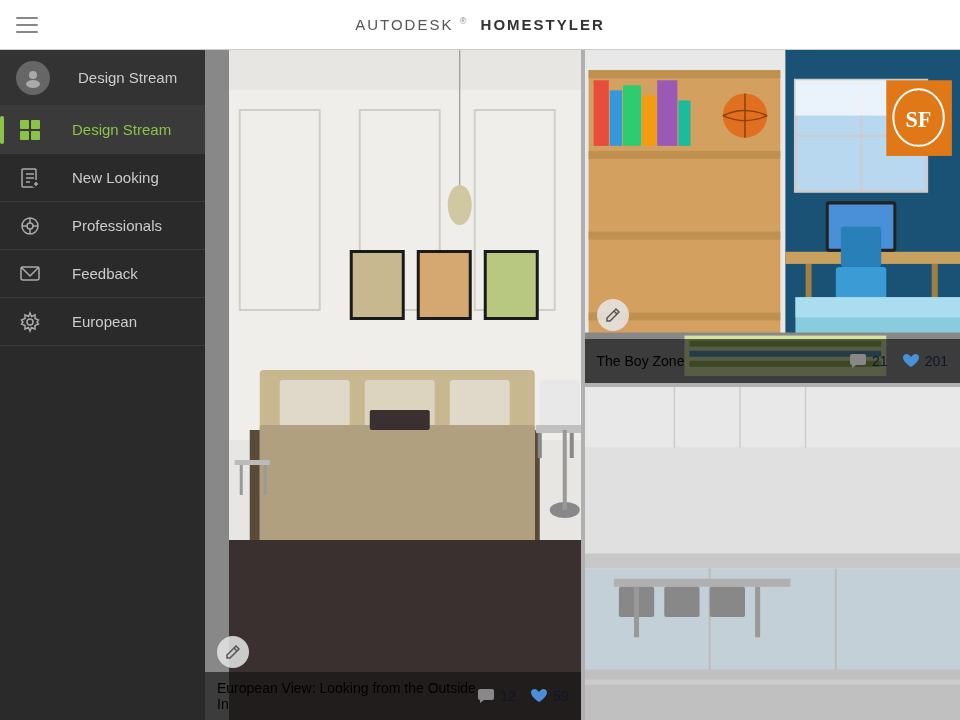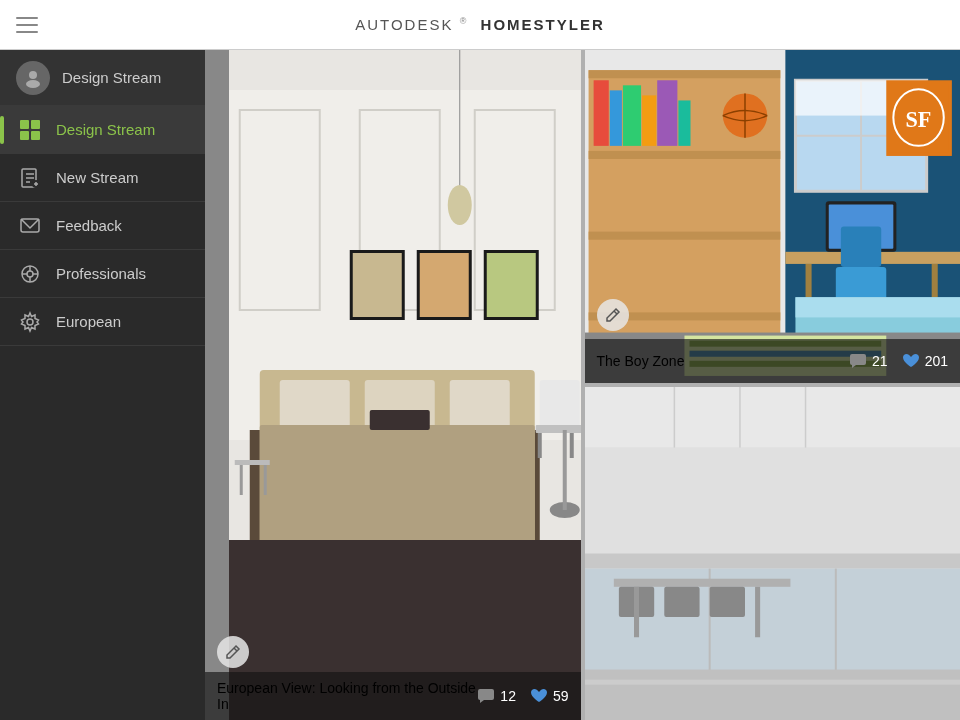--- a/index.html
+++ b/index.html
@@ -64,21 +64,21 @@
     }
 
     .sidebar-item {
       display: flex;
       align-items: center;
       padding: 0 16px;
       height: 48px;
       cursor: pointer;
       color: #ccc;
       font-size: 15px;
-      gap: 12px;
+      gap: 28px;
       border-bottom: 1px solid #3a3a3a;
     }
     .sidebar-item.active {
       background: #3a3a3a;
       color: #8bc34a;
     }
     .sidebar-item.sign-in {
       background: #333;
       color: #bbb;
       height: 56px;
@@ -167,21 +167,21 @@
     }
     .caption-stats {
       display: flex;
       align-items: center;
       gap: 14px;
     }
     .stat {
       display: flex;
       align-items: center;
       gap: 5px;
-      color: #ffffff;
+      color: #0f172a;
       font-size: 14px;
     }
 
     
     .edit-badge {
       position: absolute;
       bottom: 52px;
       left: 12px;
       width: 32px;
       height: 32px;
@@ -287,46 +287,46 @@
       <svg class="icon-svg" viewBox="0 0 22 22" fill="#aaa">
         <rect x="3" y="2" width="14" height="18" rx="1" fill="none" stroke="#aaa" stroke-width="1.5"></rect>
         <line x1="7" y1="7" x2="15" y2="7" stroke="#aaa" stroke-width="1.5"></line>
         <line x1="7" y1="11" x2="15" y2="11" stroke="#aaa" stroke-width="1.5"></line>
         <line x1="7" y1="15" x2="11" y2="15" stroke="#aaa" stroke-width="1.5"></line>
         <circle cx="17" cy="17" r="4" fill="#2a2a2a"></circle>
         <line x1="15" y1="17" x2="19" y2="17" stroke="#aaa" stroke-width="1.5"></line>
         <line x1="17" y1="15" x2="17" y2="19" stroke="#aaa" stroke-width="1.5"></line>
       </svg>
     </div>
-    <span>New Stream</span>
-  </div>
-
-
-  <div class="sidebar-item">
-    <div class="sidebar-icon">
-      <svg class="icon-svg" viewBox="0 0 22 22" fill="#aaa">
-        <rect x="2" y="4" width="18" height="13" rx="2" fill="none" stroke="#aaa" stroke-width="1.5"></rect>
-        <polyline points="2,4 11,13 20,4" fill="none" stroke="#aaa" stroke-width="1.5"></polyline>
-      </svg>
-    </div>
-    <span>Feedback</span>
-  </div>
+    <span>New Looking</span>
+  </div>
+
 
   <div class="sidebar-item">
     <div class="sidebar-icon">
       <svg class="icon-svg" viewBox="0 0 22 22" fill="none" stroke="#aaa" stroke-width="1.5">
         <circle cx="11" cy="11" r="8"></circle>
         <circle cx="11" cy="11" r="3"></circle>
         <line x1="11" y1="3" x2="11" y2="8"></line>
         <line x1="11" y1="14" x2="11" y2="19"></line>
         <line x1="3" y1="11" x2="8" y2="11"></line>
         <line x1="14" y1="11" x2="19" y2="11"></line>
       </svg>
     </div>
     <span>Professionals</span>
+  </div>
+
+  <div class="sidebar-item">
+    <div class="sidebar-icon">
+      <svg class="icon-svg" viewBox="0 0 22 22" fill="#aaa">
+        <rect x="2" y="4" width="18" height="13" rx="2" fill="none" stroke="#aaa" stroke-width="1.5"></rect>
+        <polyline points="2,4 11,13 20,4" fill="none" stroke="#aaa" stroke-width="1.5"></polyline>
+      </svg>
+    </div>
+    <span>Feedback</span>
   </div>
 
   <div class="sidebar-item">
     <div class="sidebar-icon">
       <svg class="icon-svg" viewBox="0 0 22 22" fill="none" stroke="#aaa" stroke-width="1.5">
         <circle cx="11" cy="11" r="3"></circle>
         <path d="M11 2 L12.5 5.5 L16 4 L16 7.5 L19.5 9 L18 11 L19.5 13 L16 14.5 L16 18 L12.5 16.5 L11 20 L9.5 16.5 L6 18 L6 14.5 L2.5 13 L4 11 L2.5 9 L6 7.5 L6 4 L9.5 5.5 Z" stroke="#aaa" stroke-width="1.5" fill="none"></path>
       </svg>
     </div>
     <span>European</span>

